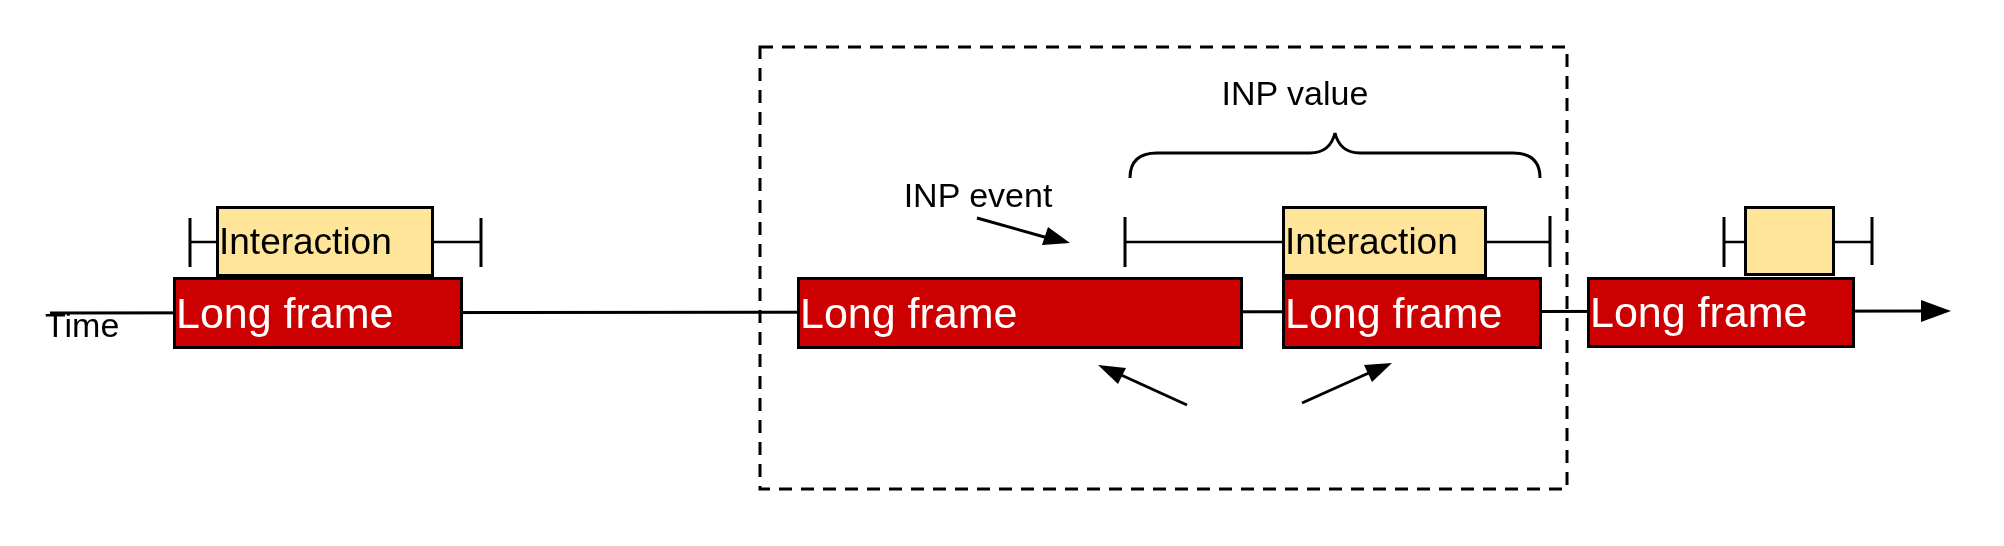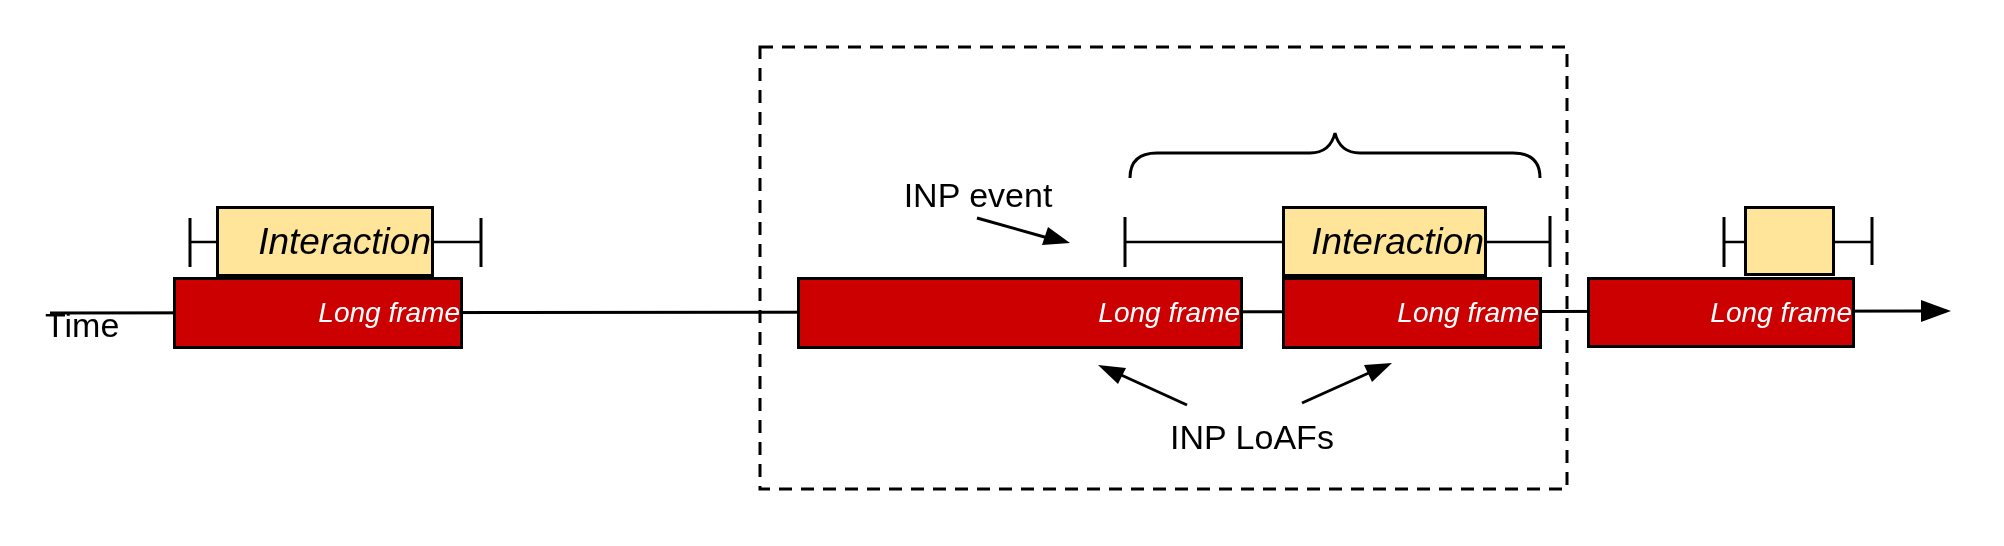--- a/index.html
+++ b/index.html
@@ -17,28 +17,27 @@
     font-family:"Liberation Sans",sans-serif;
     overflow:hidden;
   }
   .lines{position:absolute;left:0;top:0;}
   .lines line,.lines path,.lines polyline{stroke:var(--stroke);fill:none;}
   .lines polygon{fill:var(--stroke);stroke:none;}
   .box{
     position:absolute;
     box-sizing:border-box;
     border:3px solid var(--stroke);
-    display:flex;align-items:center;justify-content:flex-end;
+    display:flex;align-items:center;justify-content:flex-start;
     white-space:nowrap;
-    font-style:italic;
   }
   .long-frame{
     background:var(--long-frame-fill);
     color:var(--long-frame-text);
-    font-size:28px;
+    font-size:43px;
     top:277px;height:72px;
   }
   .interaction{
     background:var(--interaction-fill);
     color:var(--stroke);
     font-size:37px;
     top:206px;height:71px;
   }
   .label{
     position:absolute;
@@ -123,15 +122,15 @@
     <span>Interaction</span>
   </div>
   <div class="box interaction" style="left:1744px;width:91px;height:70px;">
     <span></span>
   </div>
 
   <div class="label" style="left:45px;top:270px;margin-top:36px;">Time</div>
 
   <div class="label centered" style="left:878px;top:176px;width:200px;">INP event</div>
 
+  <div class="label centered" style="left:1195px;top:74px;width:200px;">INP value</div>
 
-  <div class="label centered" style="left:1132px;top:418px;width:240px;">INP LoAFs</div>
 </div>
 
 </body></html>

